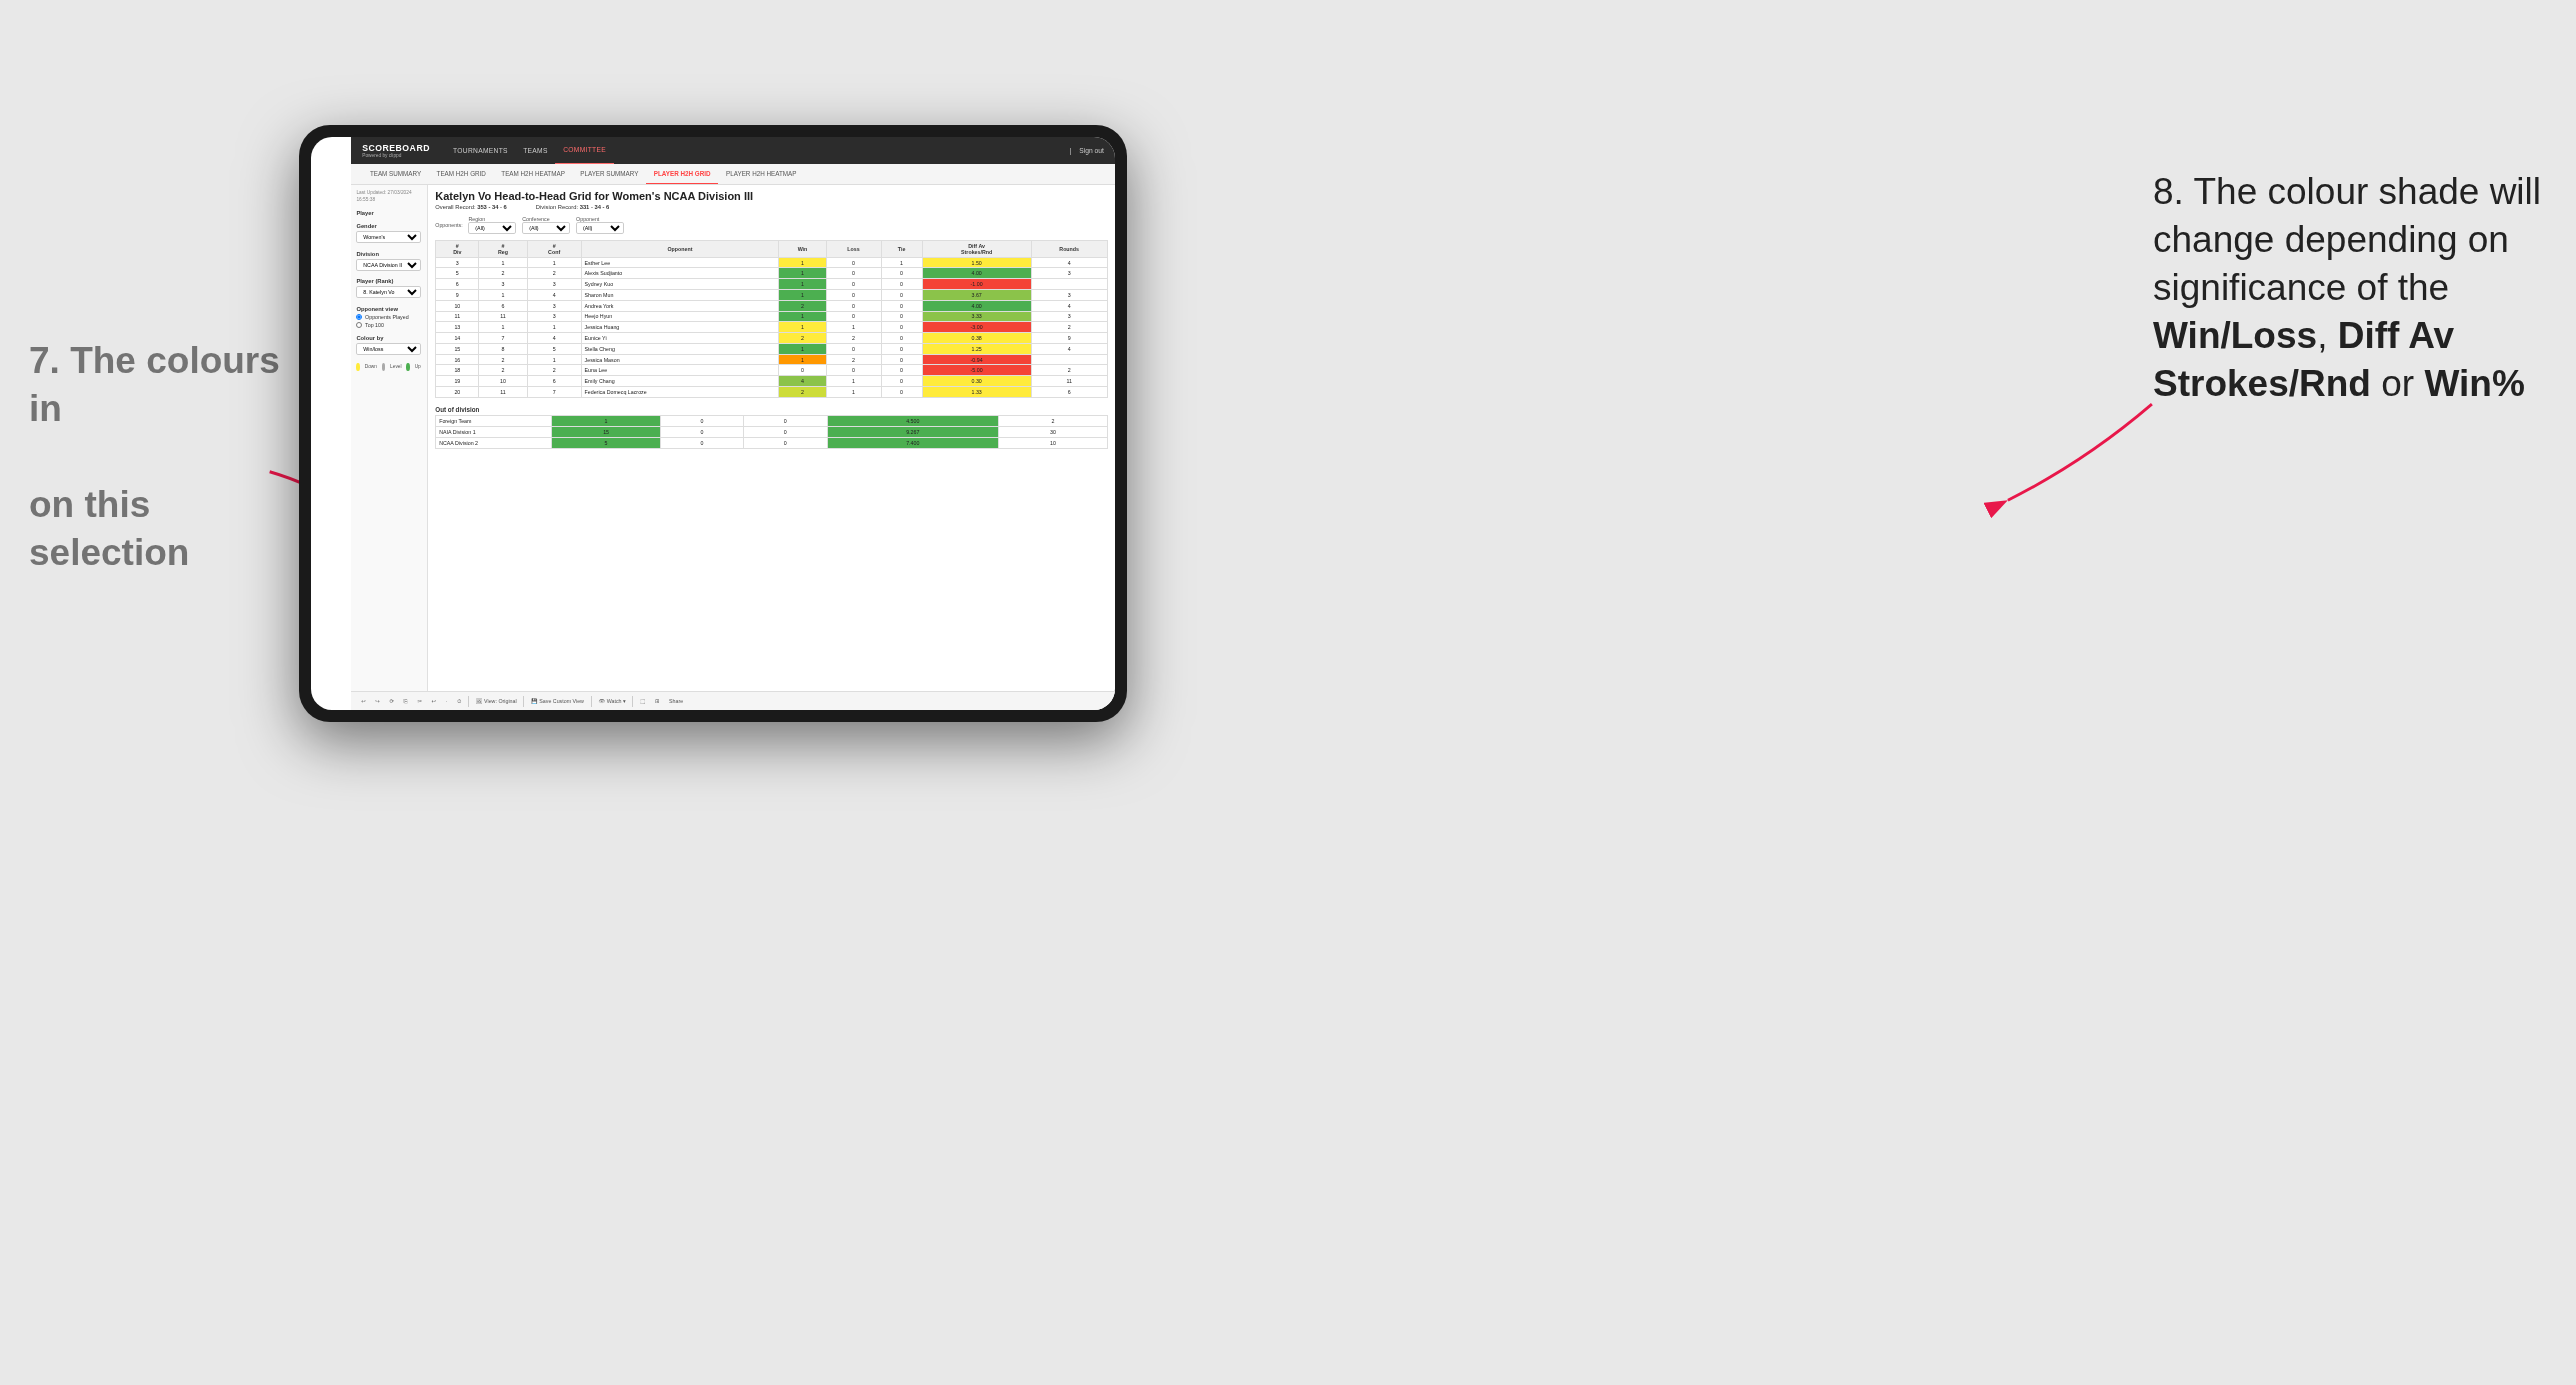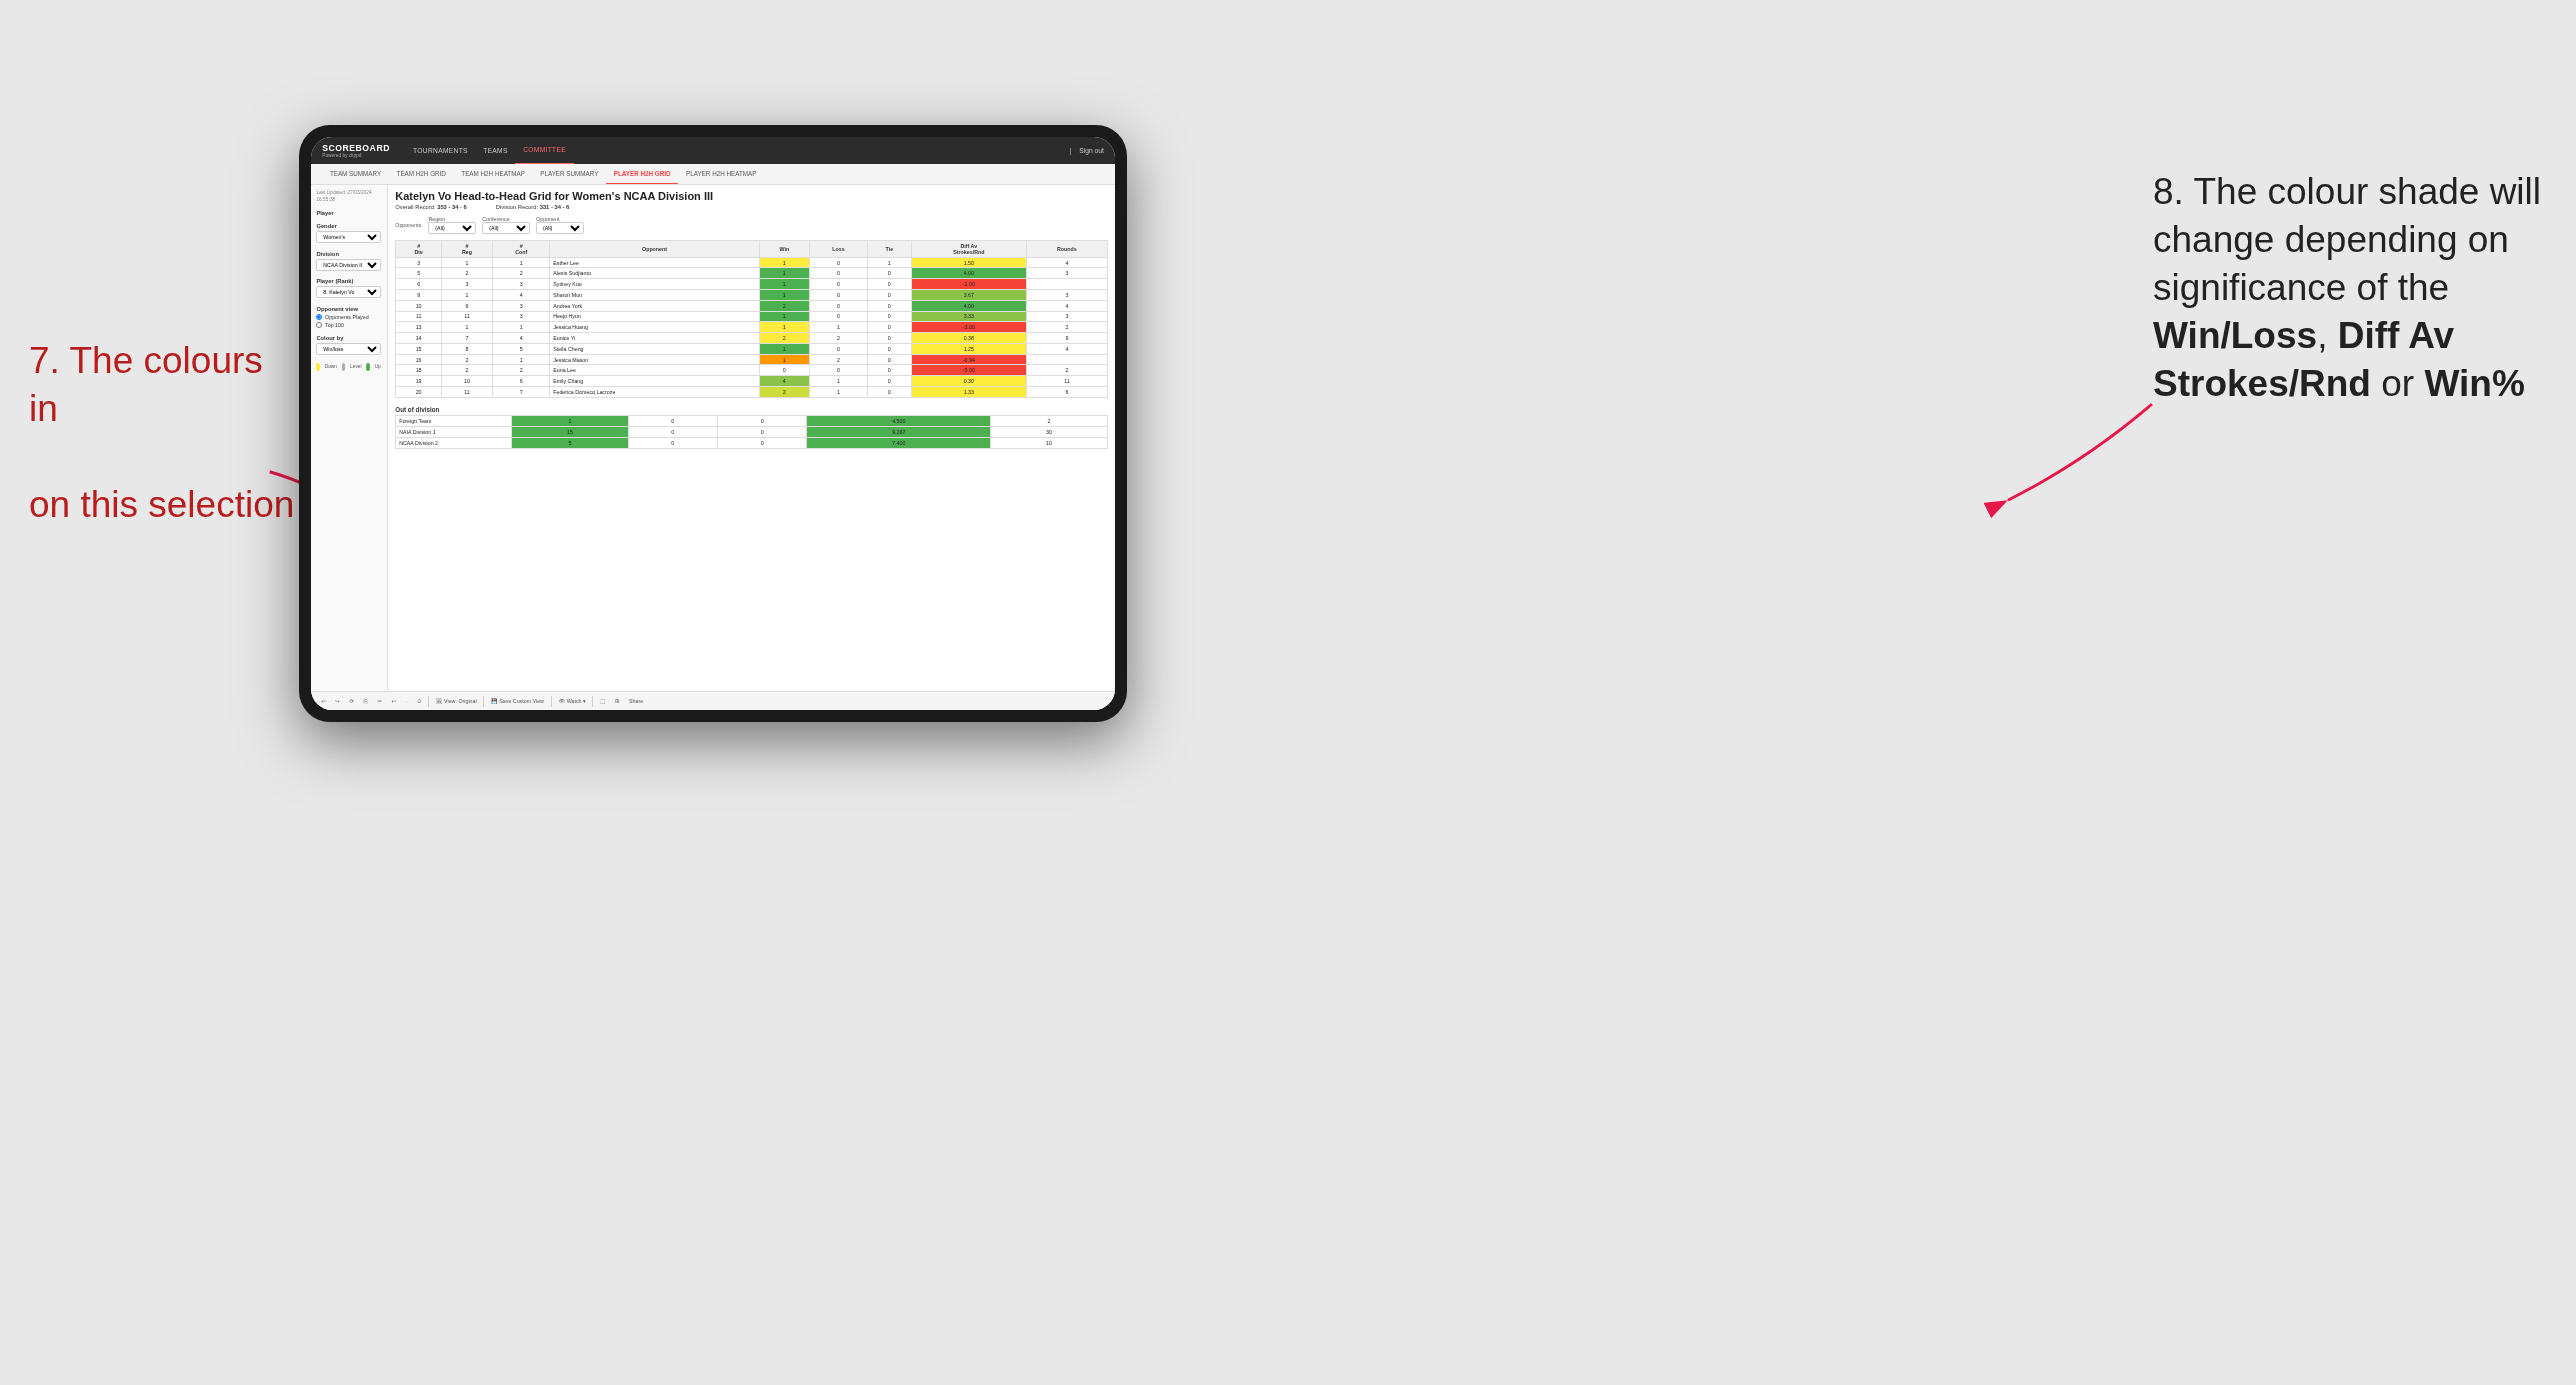--- a/index.html
+++ b/index.html
@@ -12,22 +12,22 @@
       overflow: hidden;
     }
 
     
     .annotation-left {
       position: absolute;
       left: 29px;
       top: 337px;
       width: 270px;
       font-size: 37px;
-      font-weight: 400;
-      color: #b91c1c;
+      font-weight: 700;
+      color: #737373;
       line-height: 1.3;
     }
     .annotation-right {
       position: absolute;
       right: 19px;
       top: 168px;
       width: 404px;
       font-size: 37px;
       color: #222;
       line-height: 1.3;
@@ -49,20 +49,21 @@
       box-shadow: 0 19px 58px rgba(0,0,0,0.5);
     }
     .tablet-screen {
       width: 100%;
       height: 100%;
       background: #fff;
       border-radius: 21px;
       overflow: hidden;
       display: flex;
       flex-direction: column;
+      padding-left: 40px;
     }
 
     
     .top-nav {
       background: #2c2c2c;
       display: flex;
       align-items: center;
       padding: 0 11.6px;
       height: 27px;
       flex-shrink: 0;

